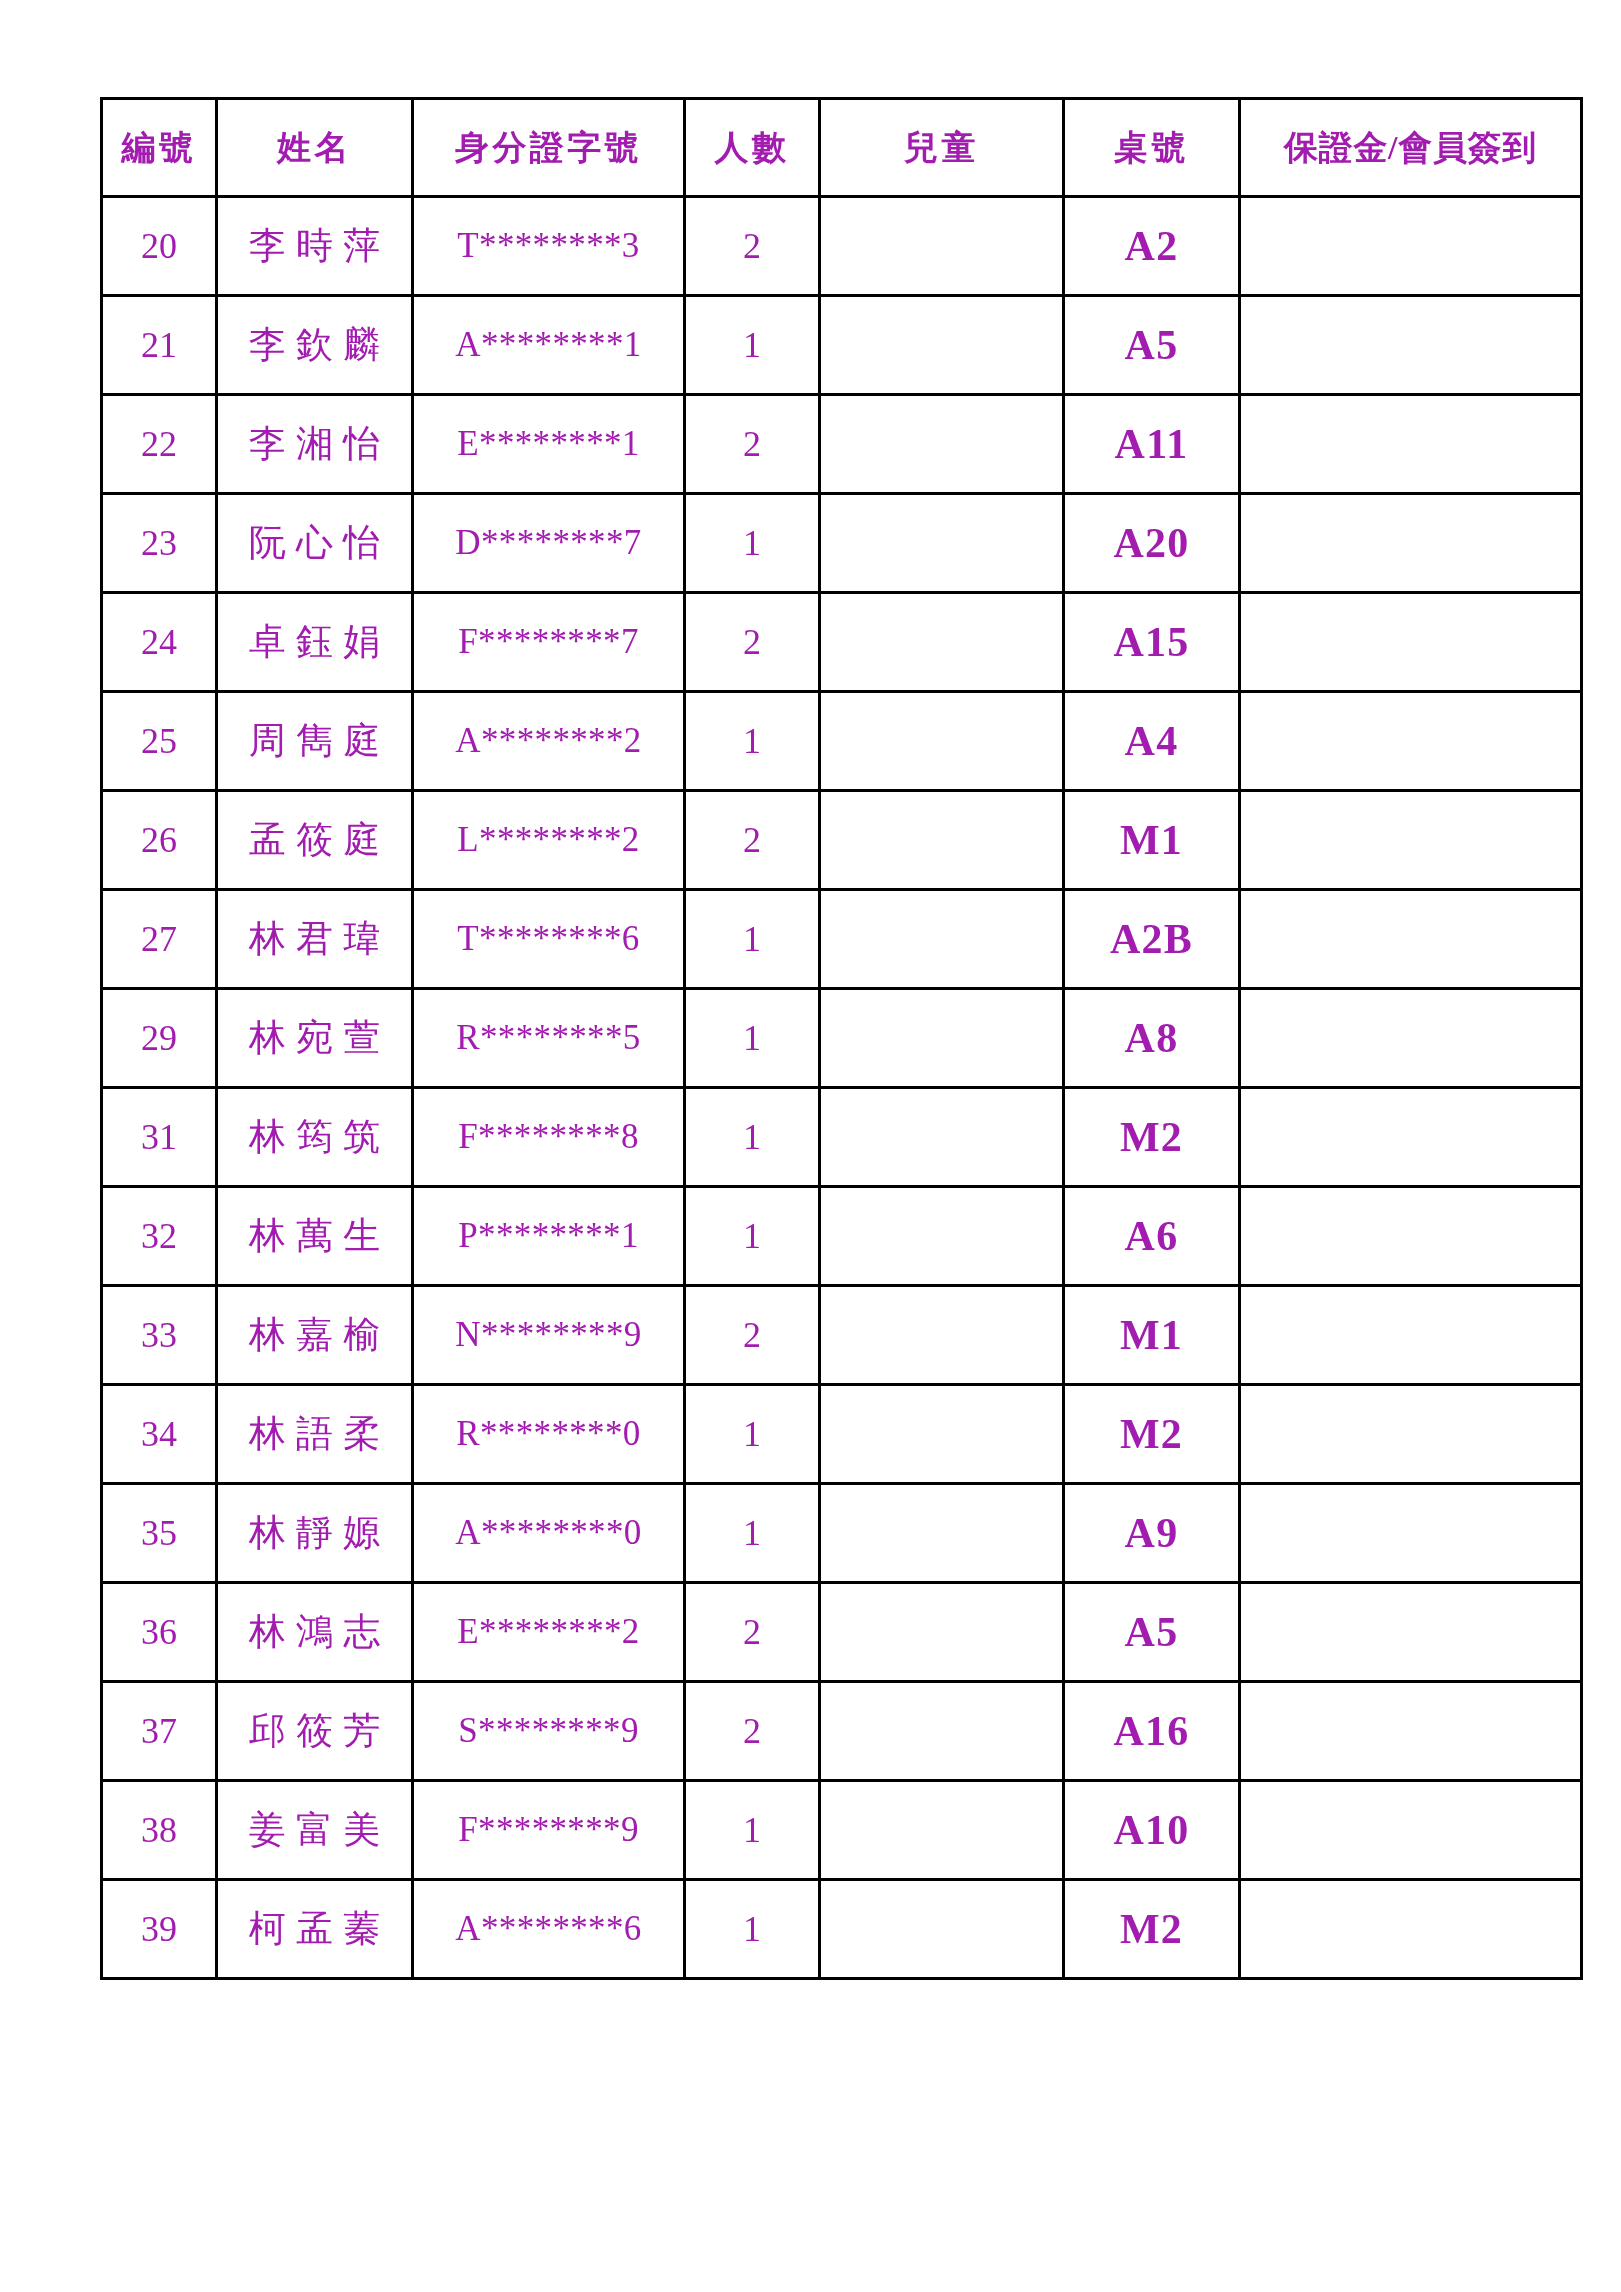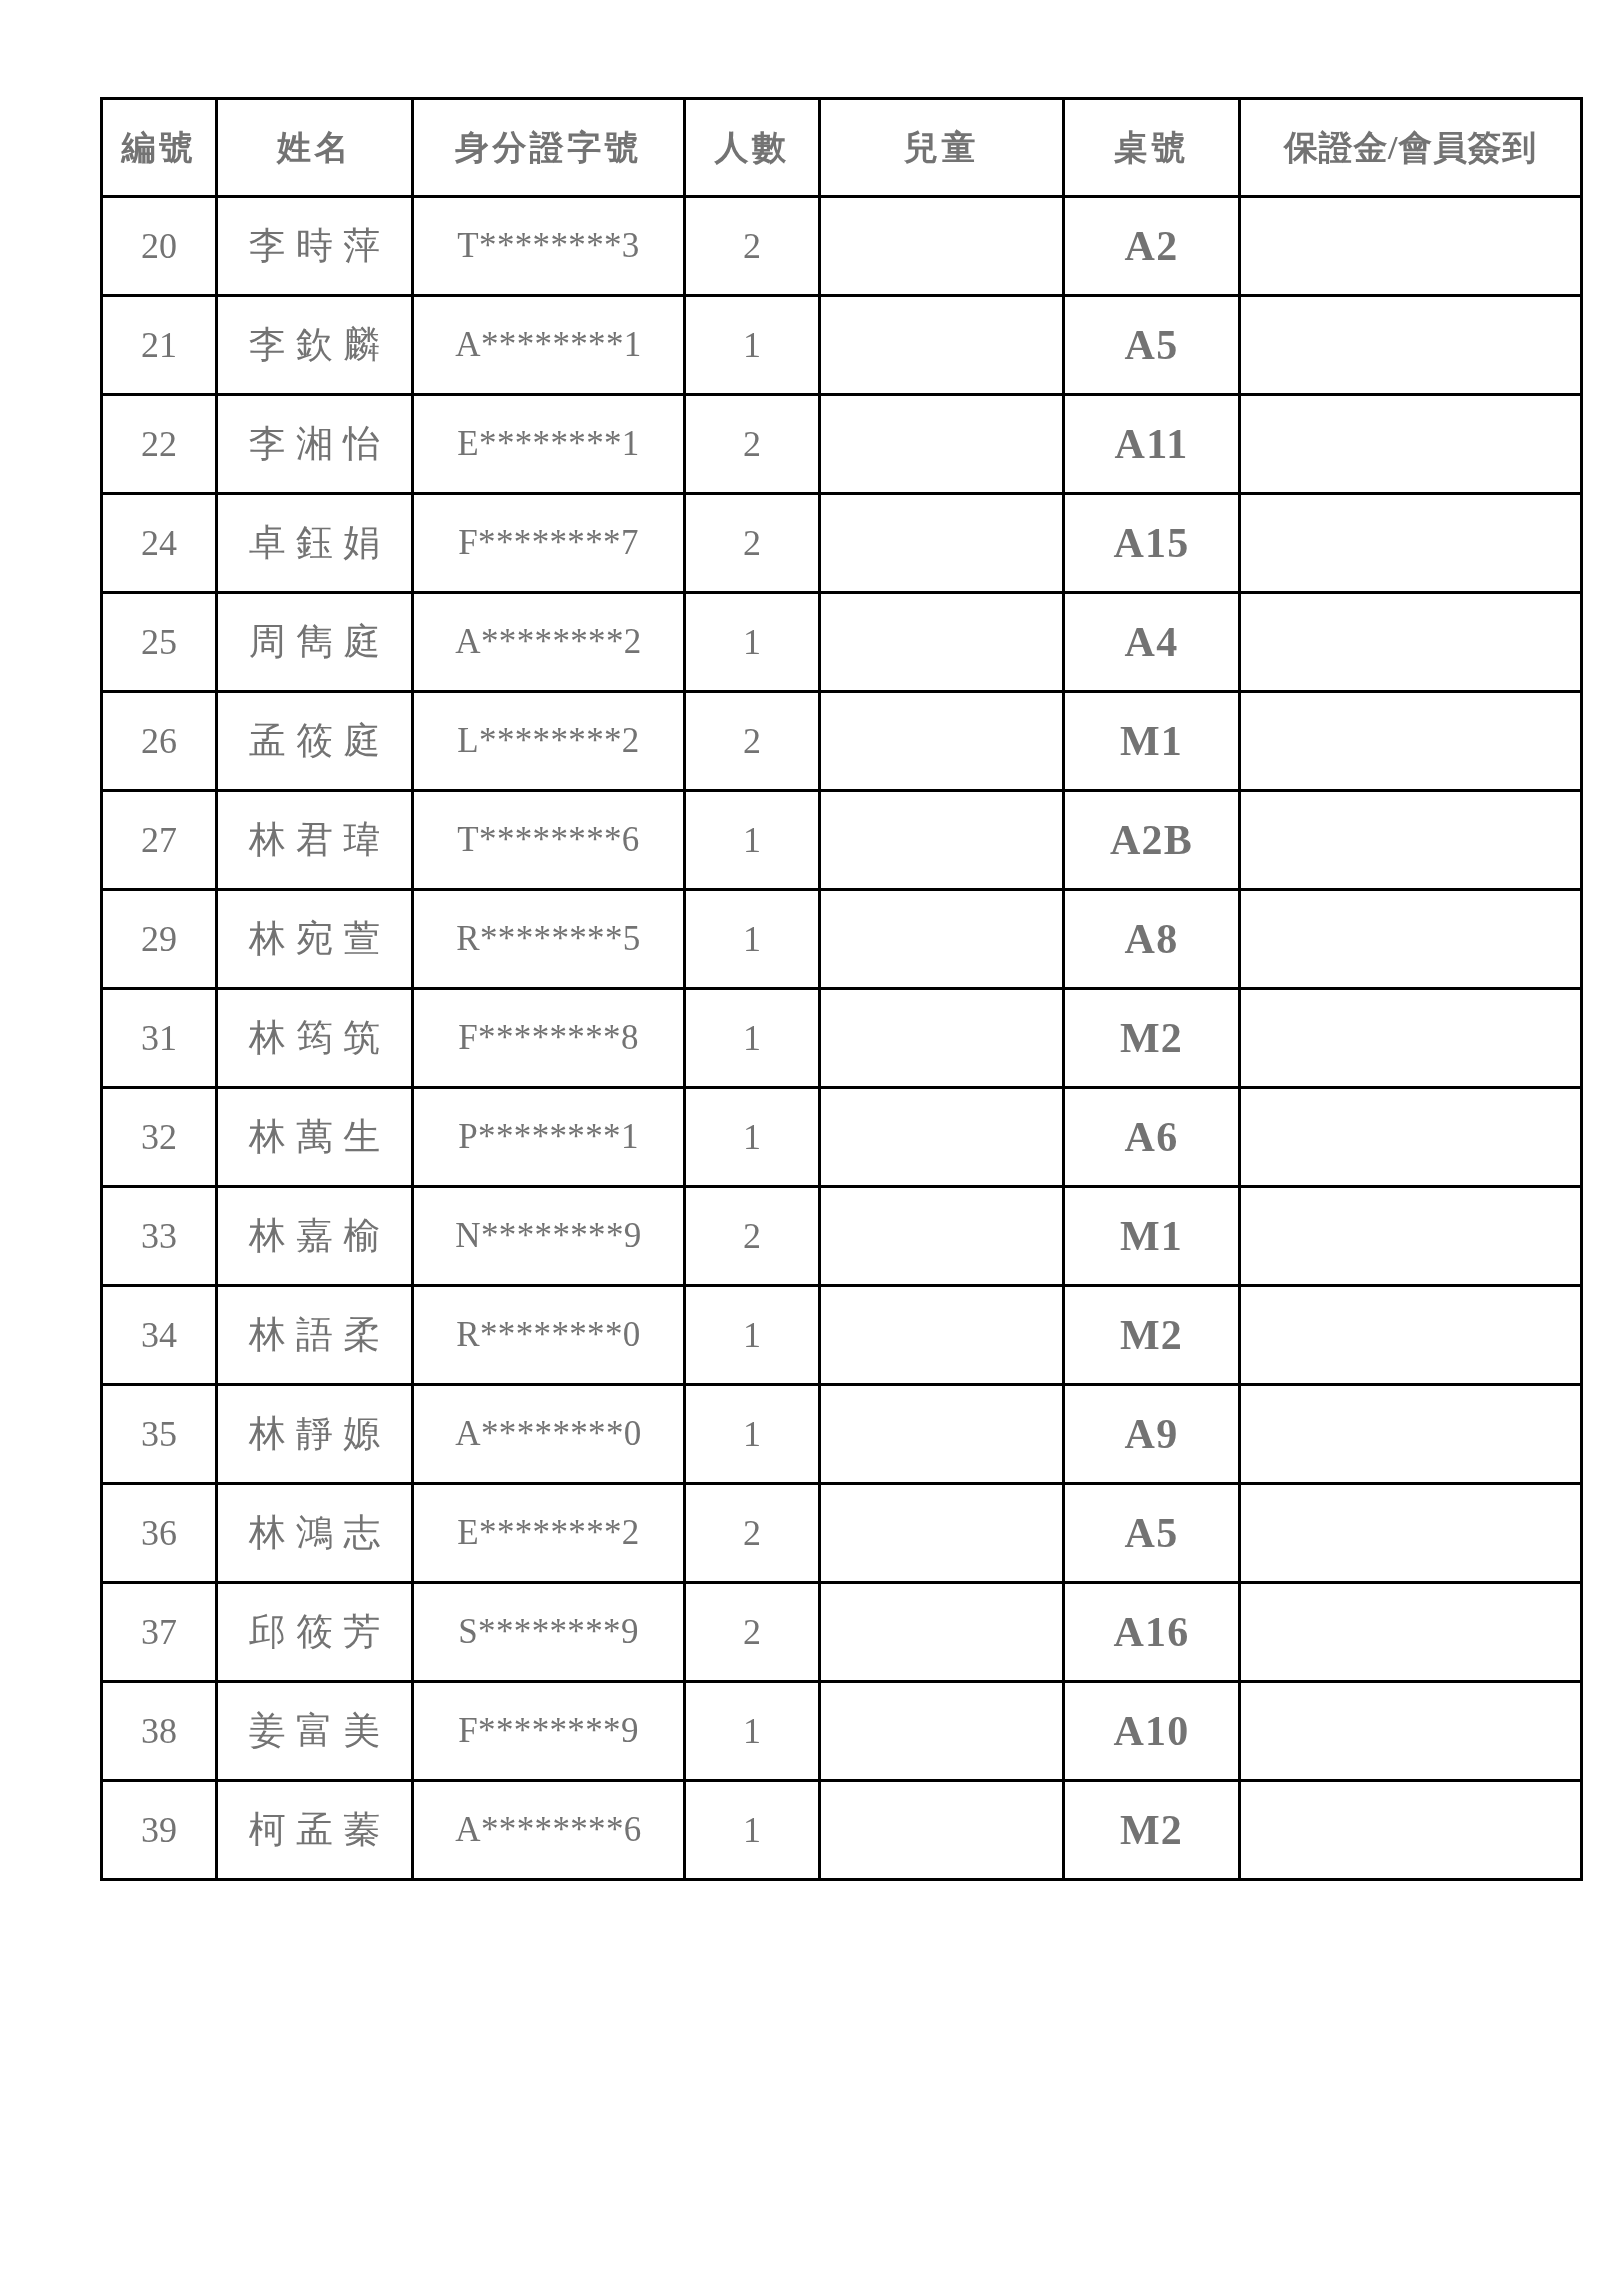--- a/index.html
+++ b/index.html
@@ -6,21 +6,21 @@
     margin: 0;
     padding: 0;
     background: #ffffff;
   }
   .sheet {
     position: relative;
     width: 1621px;
     height: 1989px;
     background: #ffffff;
     font-family: "Liberation Serif", "DejaVu Serif", serif;
-    color: #737373;
+    color: #a21caf;
     text-decoration: underline;
   }
   table.reg-table {
     position: absolute;
     left: 100px;
     top: 97px;
     width: 1480px;
     border-collapse: collapse;
     table-layout: fixed;
     background: #ffffff;
@@ -127,20 +127,29 @@
         <tr class="data-row">
           <td class="cell col-id">22</td>
           <td class="cell col-name">李湘怡</td>
           <td class="cell col-id_number">E********1</td>
           <td class="cell col-count">2</td>
           <td class="cell col-children"></td>
           <td class="cell col-table_no">A11</td>
           <td class="cell col-signin"></td>
         </tr>
         <tr class="data-row">
+          <td class="cell col-id">23</td>
+          <td class="cell col-name">阮心怡</td>
+          <td class="cell col-id_number">D********7</td>
+          <td class="cell col-count">1</td>
+          <td class="cell col-children"></td>
+          <td class="cell col-table_no">A20</td>
+          <td class="cell col-signin"></td>
+        </tr>
+        <tr class="data-row">
           <td class="cell col-id">24</td>
           <td class="cell col-name">卓鈺娟</td>
           <td class="cell col-id_number">F********7</td>
           <td class="cell col-count">2</td>
           <td class="cell col-children"></td>
           <td class="cell col-table_no">A15</td>
           <td class="cell col-signin"></td>
         </tr>
         <tr class="data-row">
           <td class="cell col-id">25</td>

